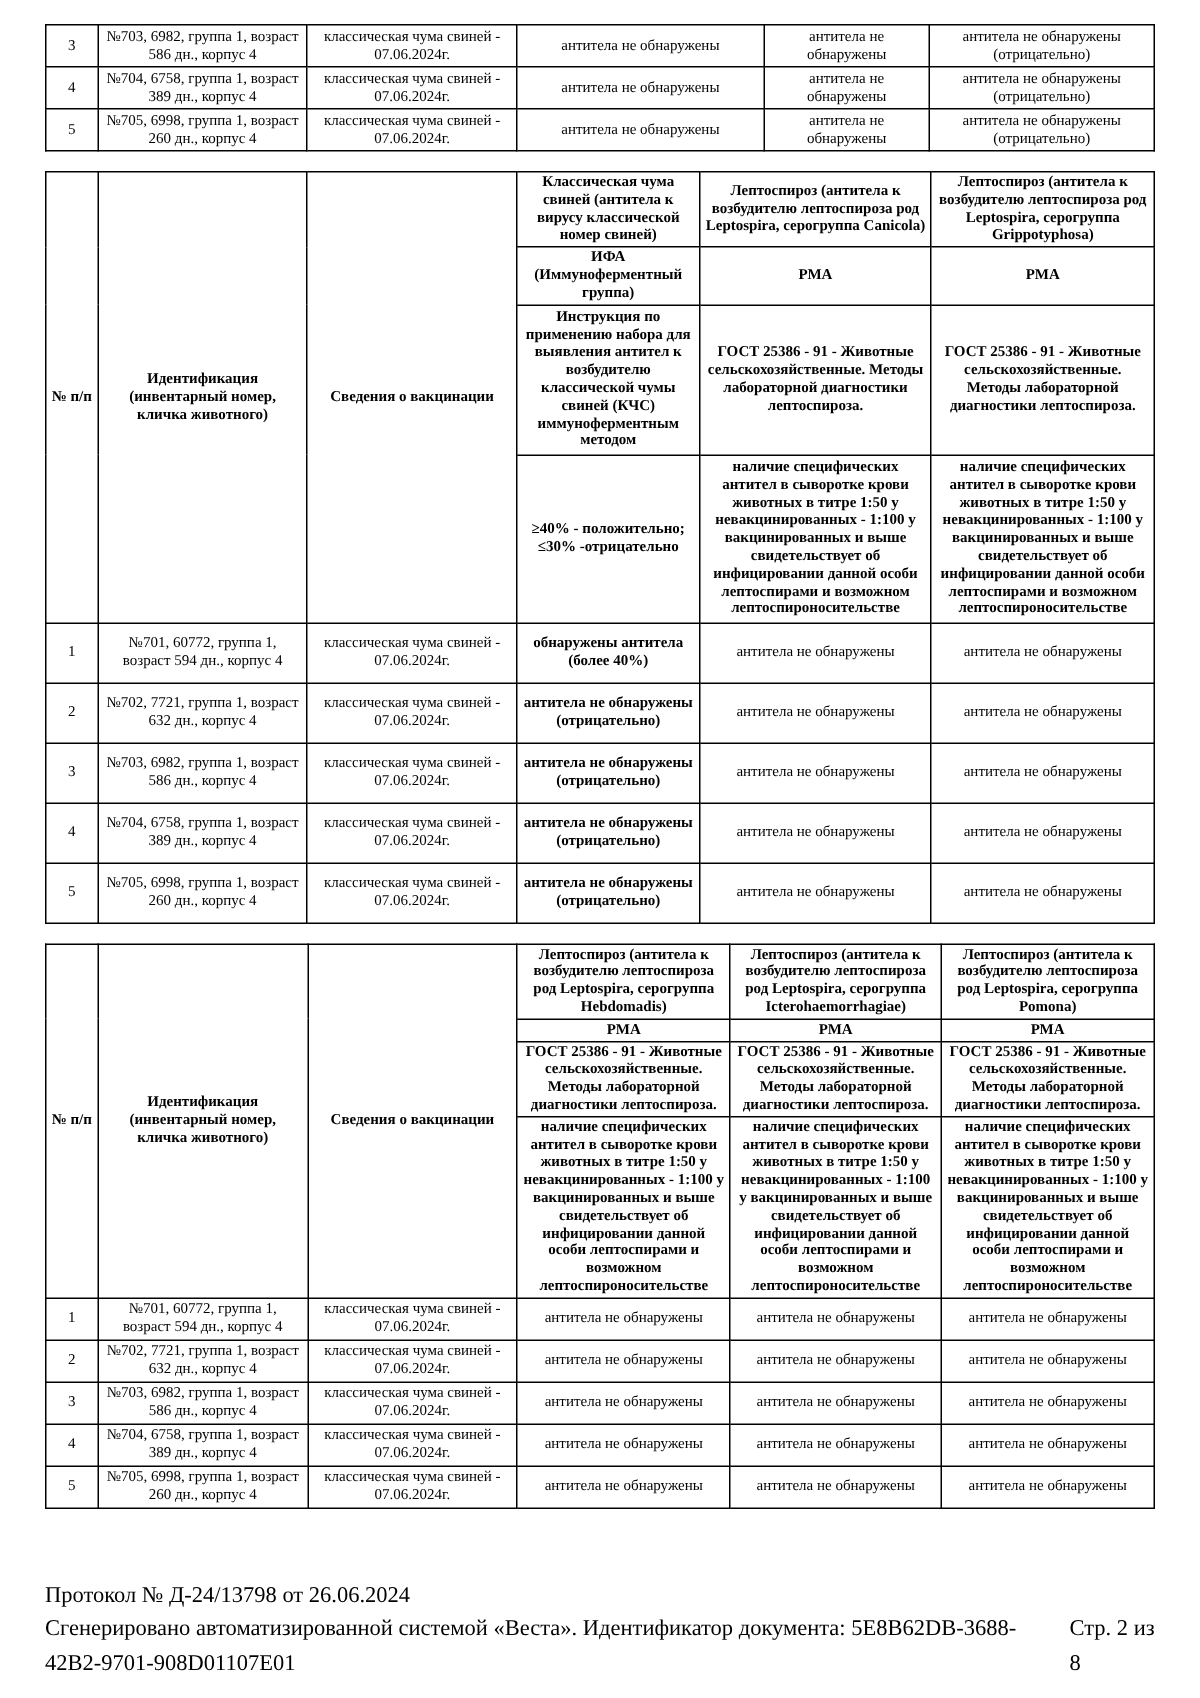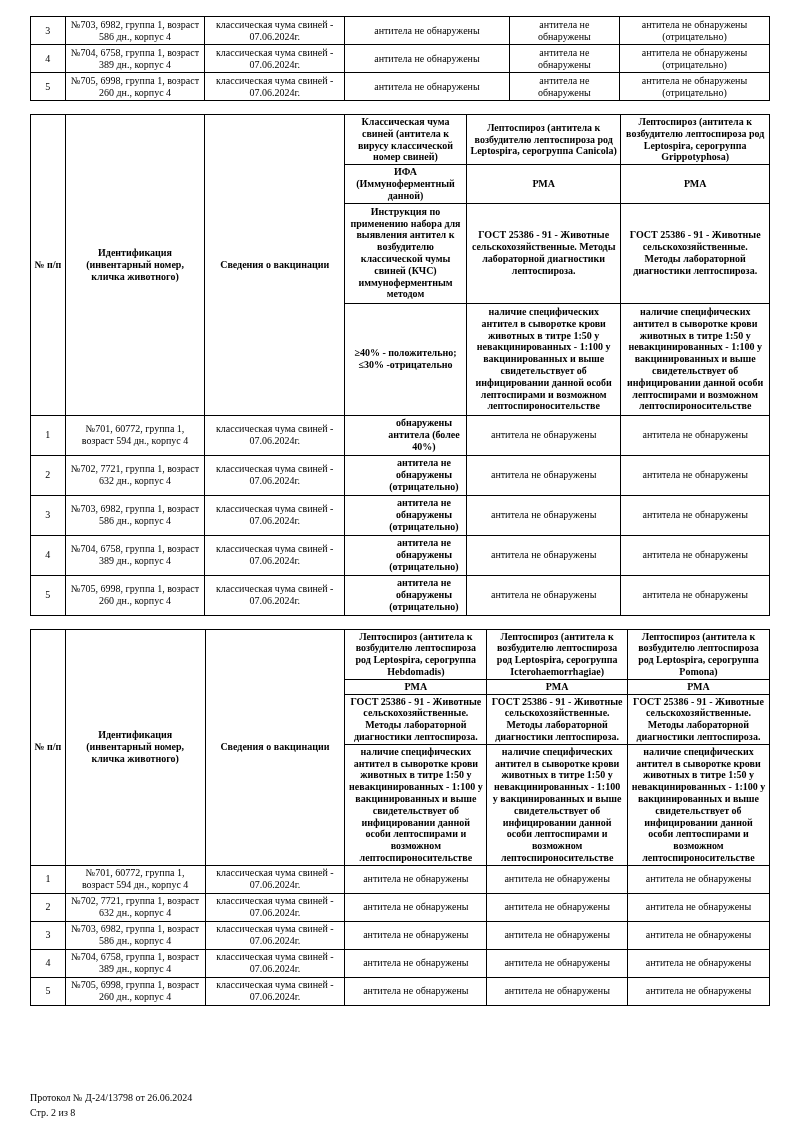--- a/index.html
+++ b/index.html
@@ -21,36 +21,36 @@
     border:1px solid #000;
     font-size:10px;
     line-height:1.18;
     text-align:center;
     vertical-align:middle;
     padding:1px 3px;
     word-wrap:break-word;
   }
   th { font-weight:bold; }
   td { font-weight:normal; }
-  td.bold { font-weight:bold;padding-left:40px; }
+  td.bold { font-weight:bold; }
   .gap { height:13px; flex:0 0 auto; }
   .rows-sm tr { height:28px; }
   .rows-md tr { height:40px; }
   
   .c-num  { width:4.7%; }
   .c-id   { width:18.9%; }
   .c-vacc { width:18.9%; }
   .t1-c4 { width:22.3%; } .t1-c5 { width:14.9%; } .t1-c6 { width:20.3%; }
   .t2-c4 { width:16.5%; } .t2-c5 { width:20.9%; } .t2-c6 { width:20.1%; }
   .t3-c4 { width:19.2%; } .t3-c5 { width:19.0%; } .t3-c6 { width:19.2%; }
   .hdr-tall { height:100px; }
   .hdr-interp { height:112px; }
   .footer {
     margin-top:auto;
-    font-size:10px;
+    font-size:15px;
     line-height:1.5;
   }
   .footer-line {
     display:flex;
     justify-content:space-between;
     align-items:baseline;
   }
 </style>
 </head>
 <body>
@@ -108,21 +108,21 @@
     <thead>
       <tr>
         <th rowspan="4">№ п/п</th>
         <th rowspan="4">Идентификация (инвентарный номер, кличка животного)</th>
         <th rowspan="4">Сведения о вакцинации</th>
         <th>Классическая чума свиней (антитела к вирусу классической номер свиней)</th>
         <th>Лептоспироз (антитела к возбудителю лептоспироза род Leptospira, серогруппа Canicola)</th>
         <th>Лептоспироз (антитела к возбудителю лептоспироза род Leptospira, серогруппа Grippotyphosa)</th>
       </tr>
       <tr>
-        <th>ИФА (Иммуноферментный данной)</th>
+        <th>ИФА (Иммуноферментный группа)</th>
         <th>РМА</th>
         <th>РМА</th>
       </tr>
       <tr class="hdr-tall">
         <th>Инструкция по применению набора для выявления антител к возбудителю классической чумы свиней (КЧС) иммуноферментным методом</th>
         <th>ГОСТ 25386 - 91 - Животные сельскохозяйственные. Методы лабораторной диагностики лептоспироза.</th>
         <th>ГОСТ 25386 - 91 - Животные сельскохозяйственные. Методы лабораторной диагностики лептоспироза.</th>
       </tr>
       <tr class="hdr-interp">
         <th>≥40% - положительно; ≤30% -отрицательно</th>
@@ -250,17 +250,18 @@
           <td>антитела не обнаружены</td>
           <td>антитела не обнаружены</td>
           <td>антитела не обнаружены</td>
         </tr>
       </tbody>
   </table>
 
   <div class="footer">
     <div>Протокол № Д-24/13798 от 26.06.2024</div>
     <div class="footer-line">
+      <span>Сгенерировано автоматизированной системой «Веста». Идентификатор документа: 5E8B62DB-3688-42B2-9701-908D01107E01</span>
       <span>Стр. 2 из 8</span>
     </div>
   </div>
 
 </div>
 
 </body></html>

